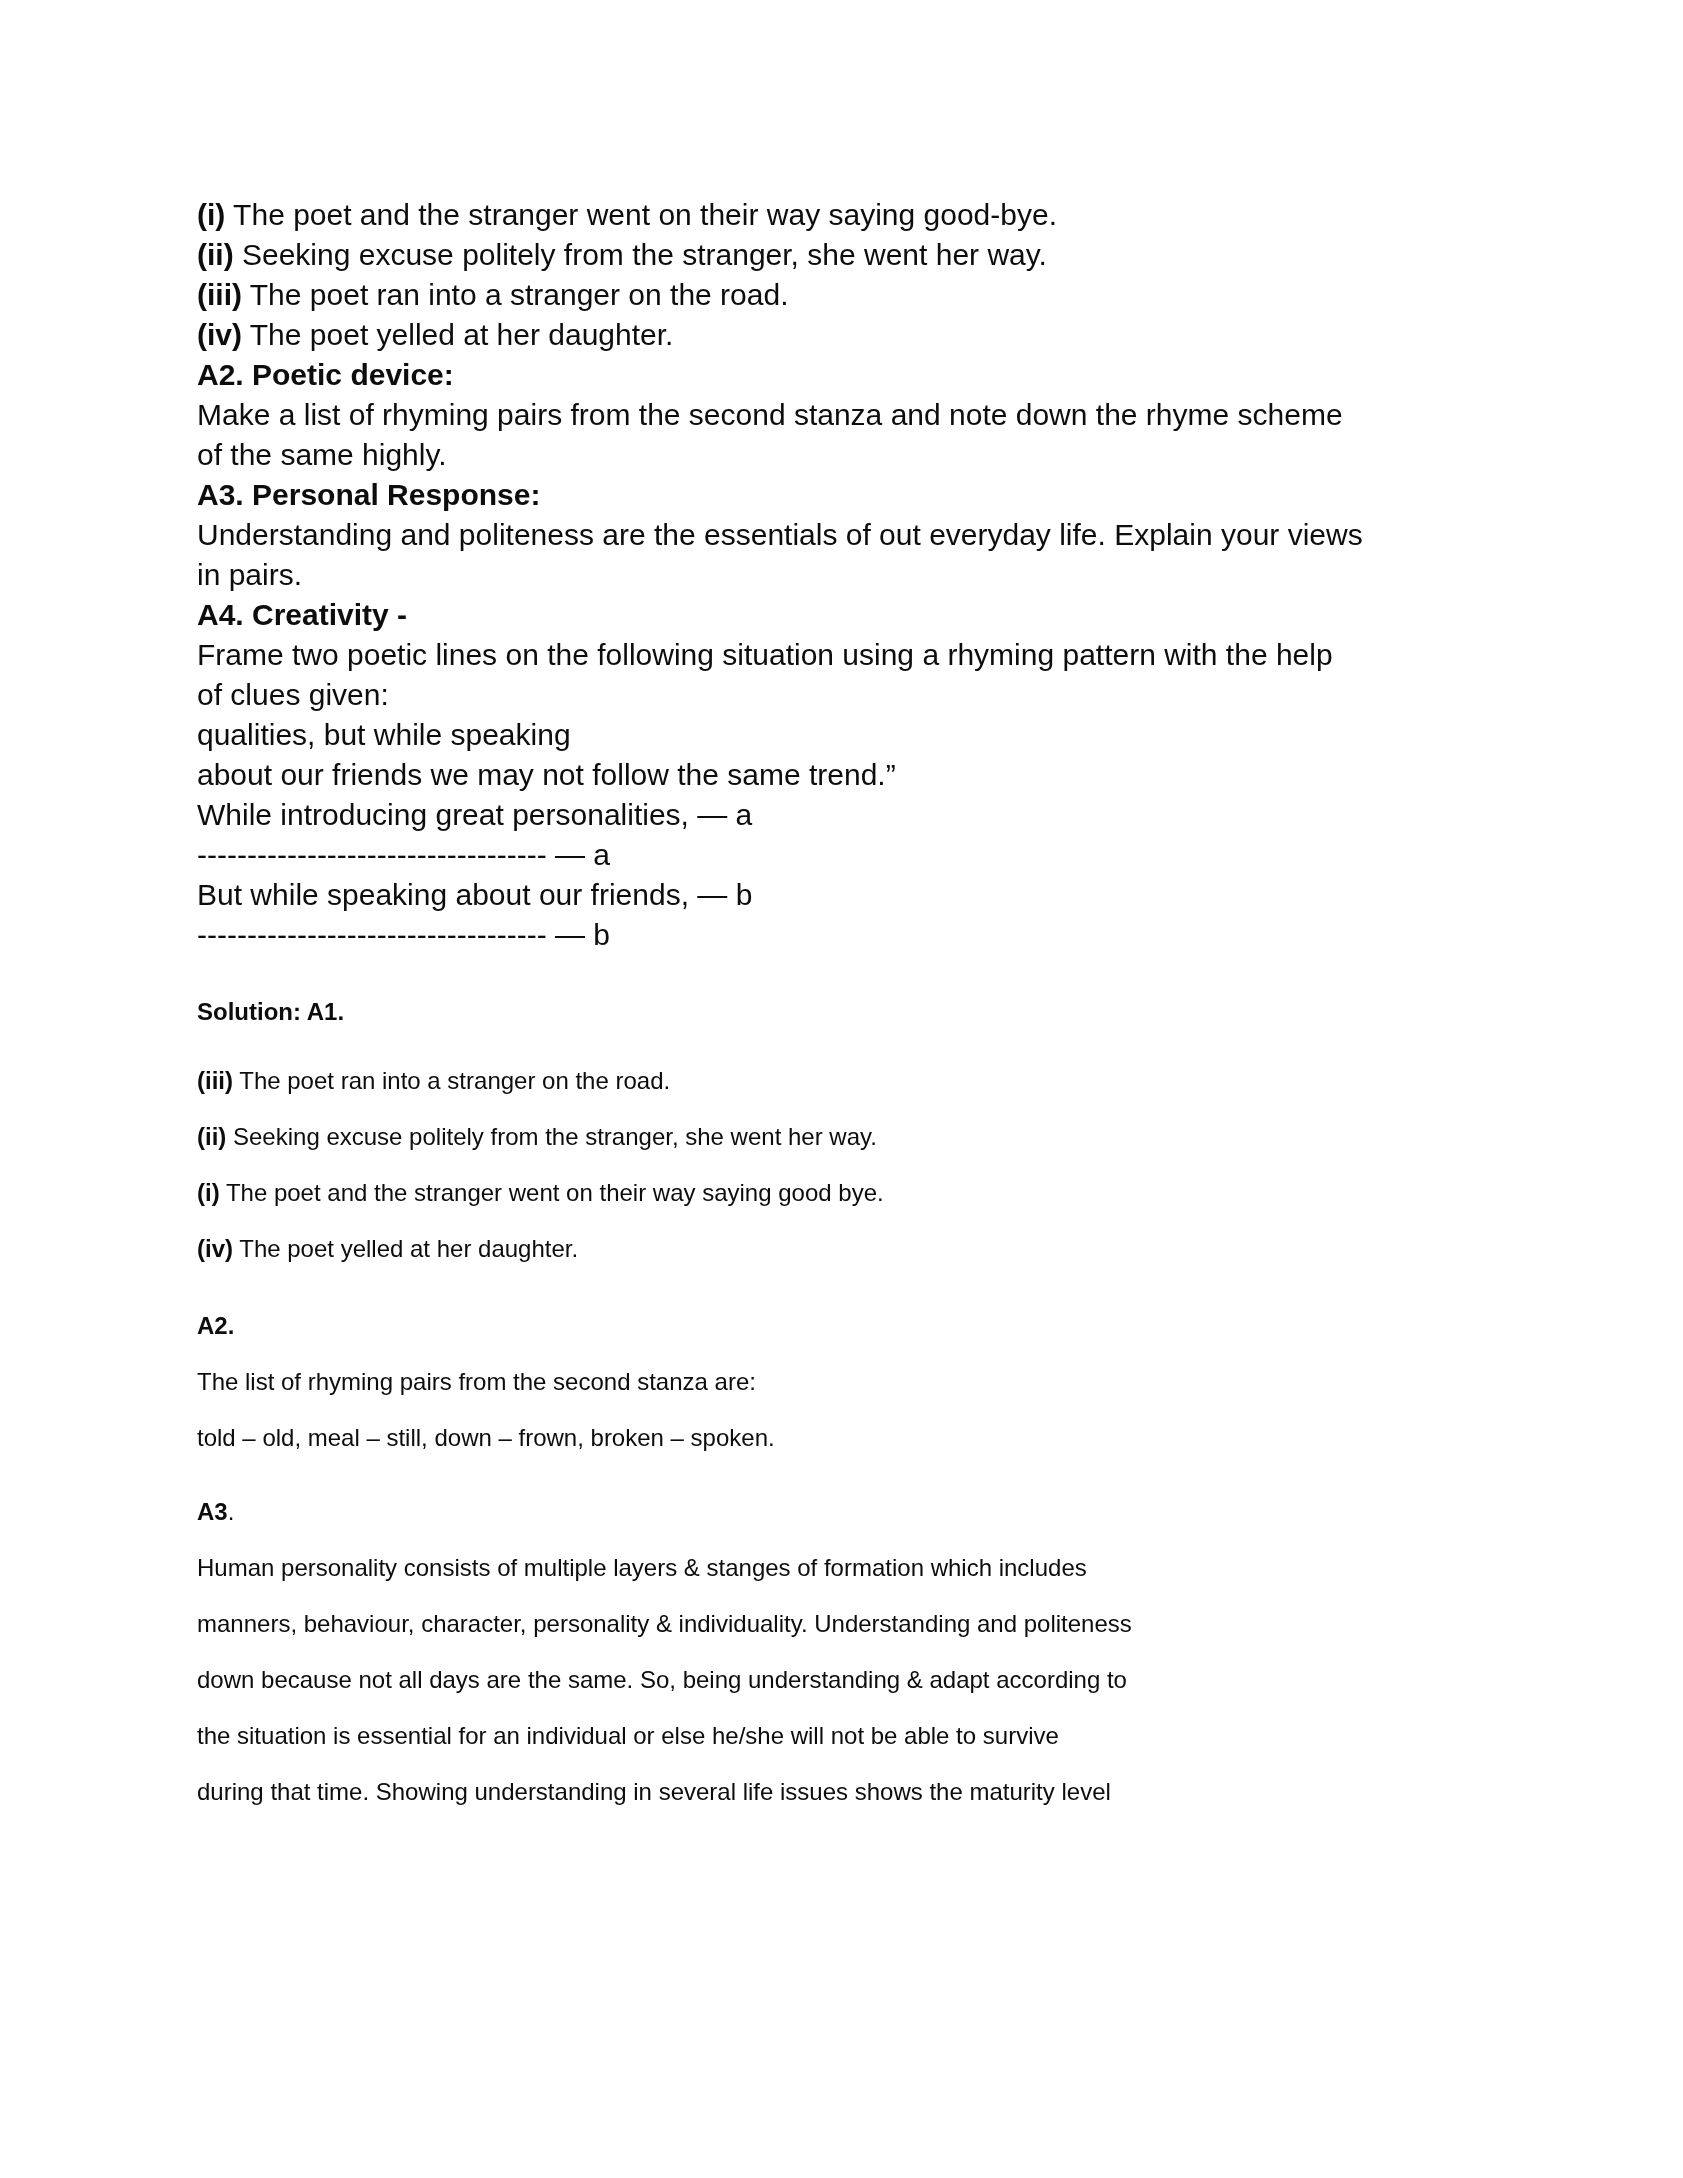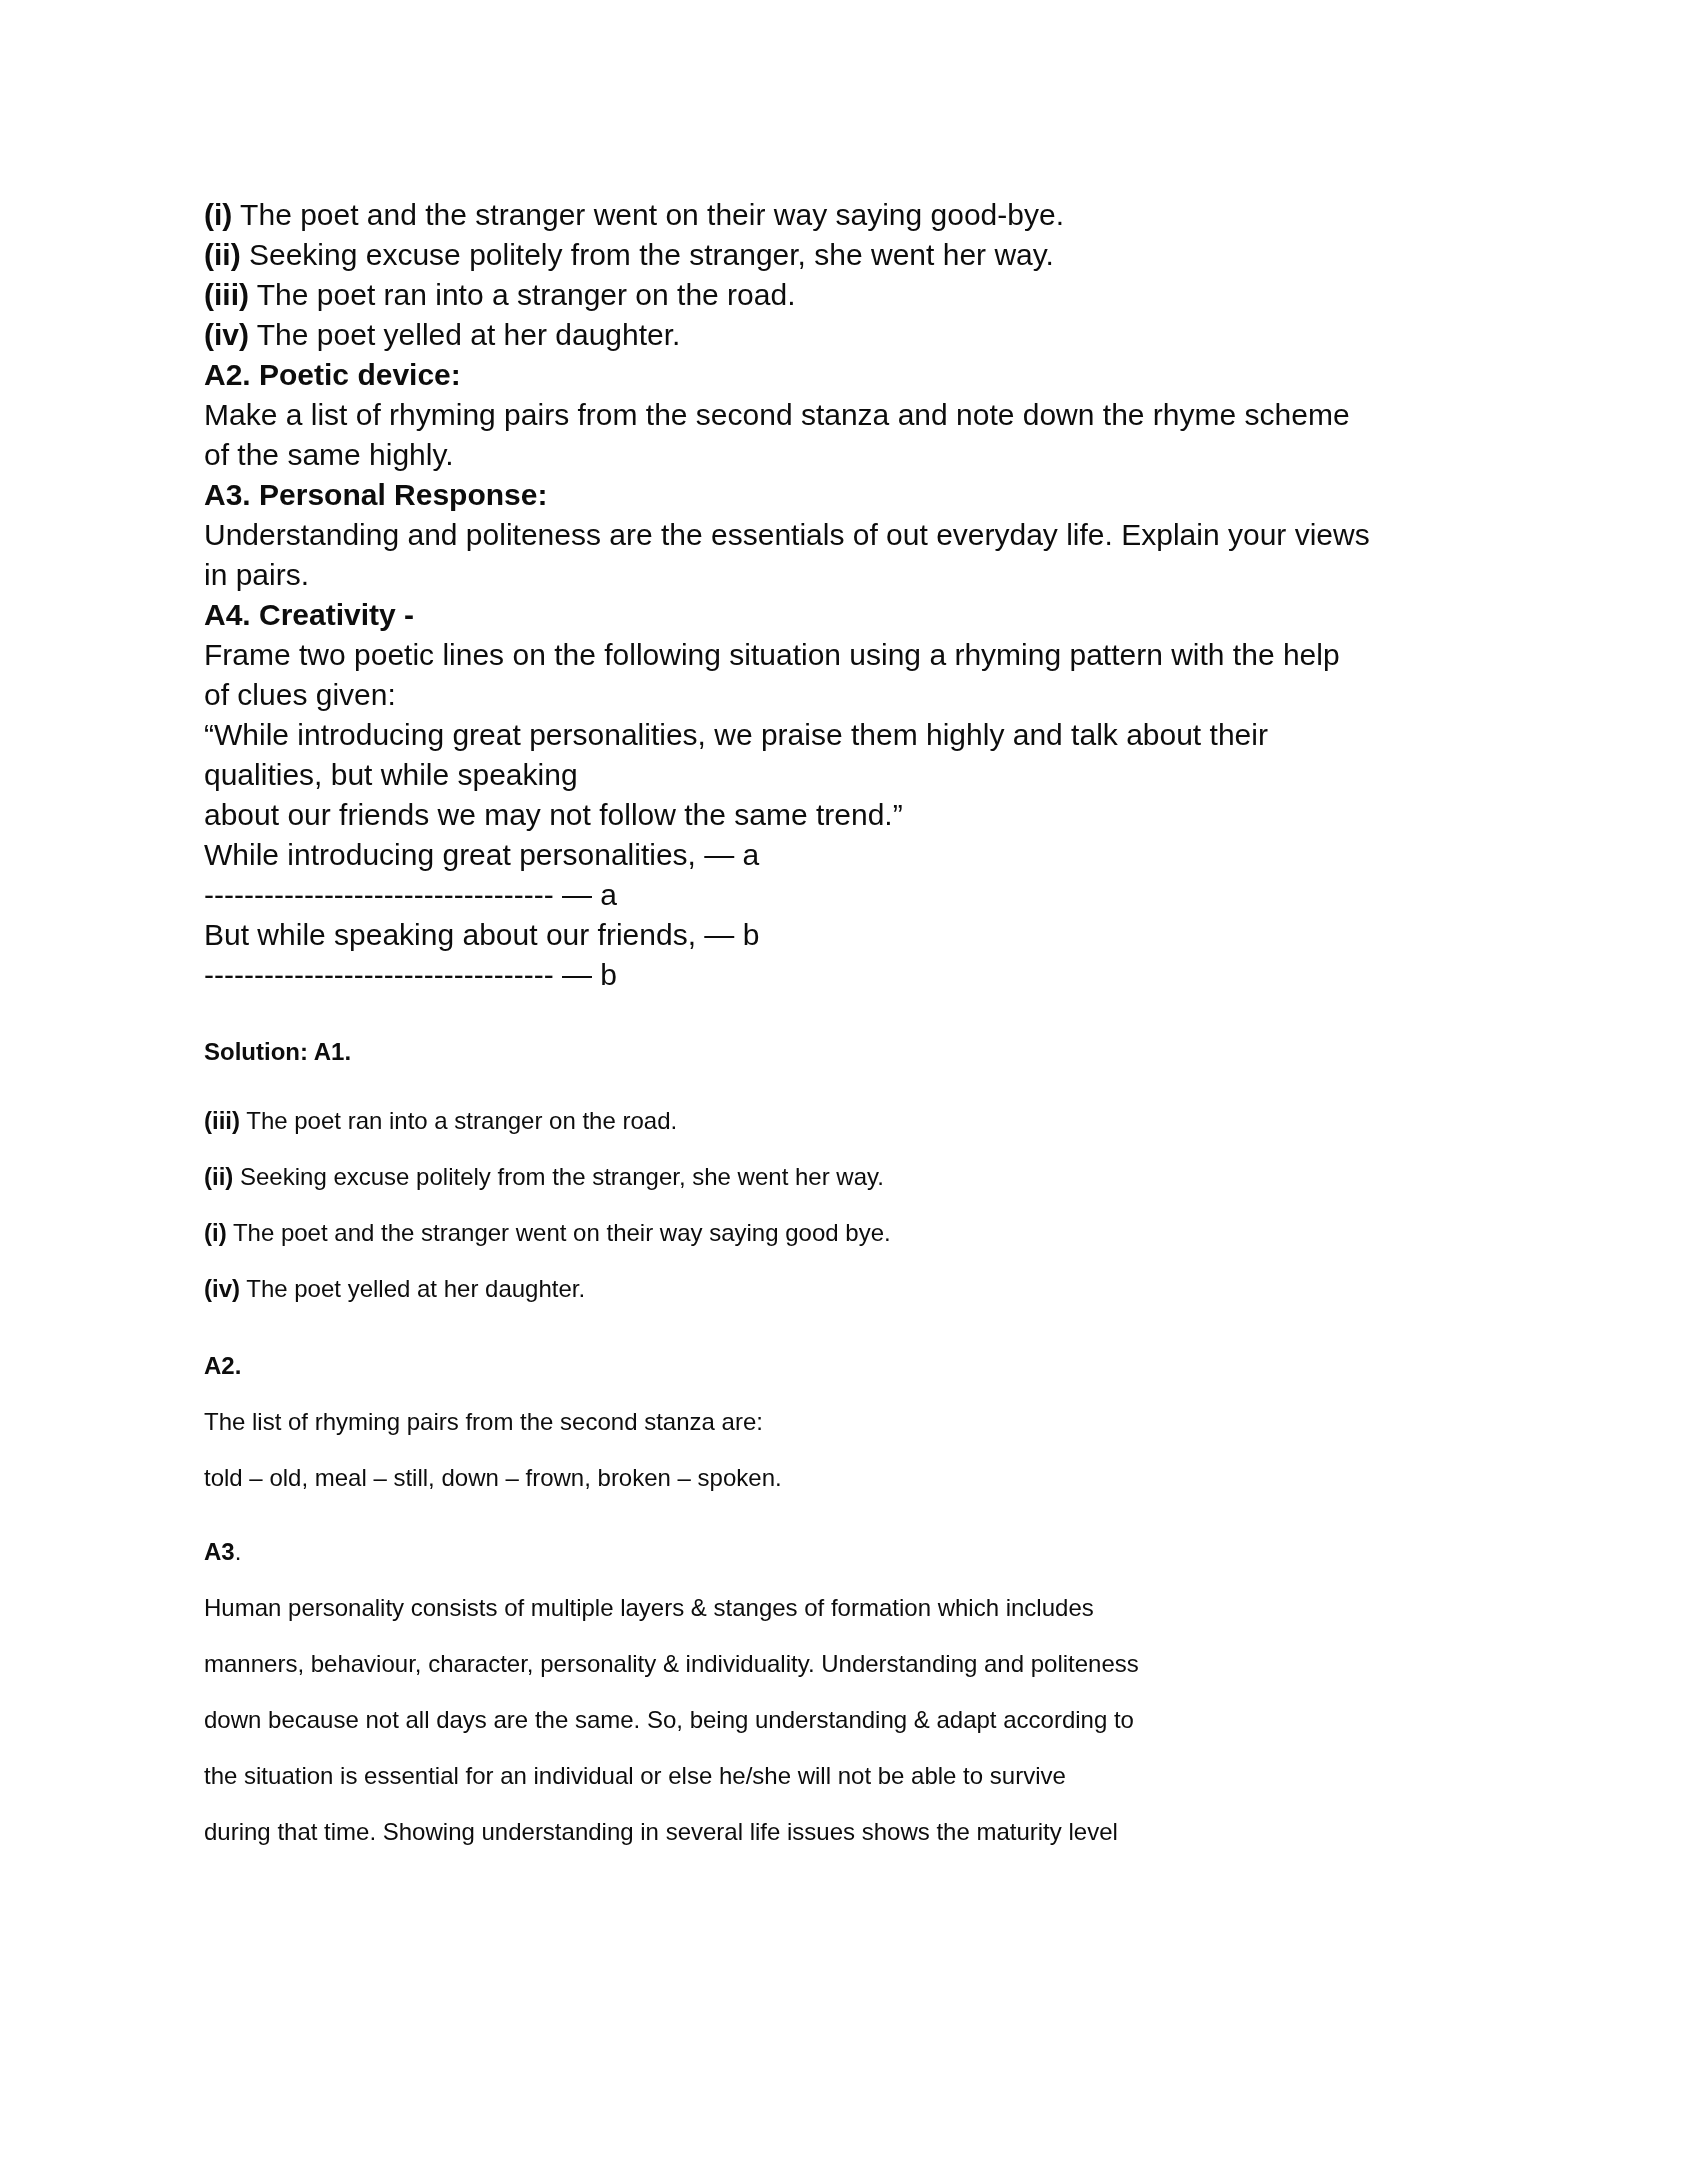--- a/index.html
+++ b/index.html
@@ -11,21 +11,21 @@
     position: relative;
     width: 1683px;
     height: 2178px;
     background: #ffffff;
     color: #0d0d0d;
     font-family: "Liberation Sans", sans-serif;
     overflow: hidden;
   }
   .content {
     position: absolute;
-    left: 204px;
+    left: 197px;
     top: 195px;
     width: 1307px;
   }
   .q-line {
     font-size: 30px;
     line-height: 40px;
     white-space: pre;
   }
   .sol-line {
     font-size: 24px;
@@ -67,21 +67,20 @@
         <div class="q-line"><b></b><span>Understanding and politeness are the essentials of out everyday life. Explain your views</span></div>
 
         <div class="q-line"><b></b><span>in pairs.</span></div>
 
         <div class="q-line"><b>A4. Creativity -</b><span></span></div>
 
         <div class="q-line"><b></b><span>Frame two poetic lines on the following situation using a rhyming pattern with the help</span></div>
 
         <div class="q-line"><b></b><span>of clues given:</span></div>
 
-        <div class="q-line"><b></b><span>“While introducing great personalities, we praise them highly and talk about their</span></div>
 
         <div class="q-line"><b></b><span>qualities, but while speaking</span></div>
 
         <div class="q-line"><b></b><span>about our friends we may not follow the same trend.”</span></div>
 
         <div class="q-line"><b></b><span>While introducing great personalities, — a</span></div>
 
         <div class="q-line"><b></b><span>----------------------------------- — a</span></div>
 
         <div class="q-line"><b></b><span>But while speaking about our friends, — b</span></div>

